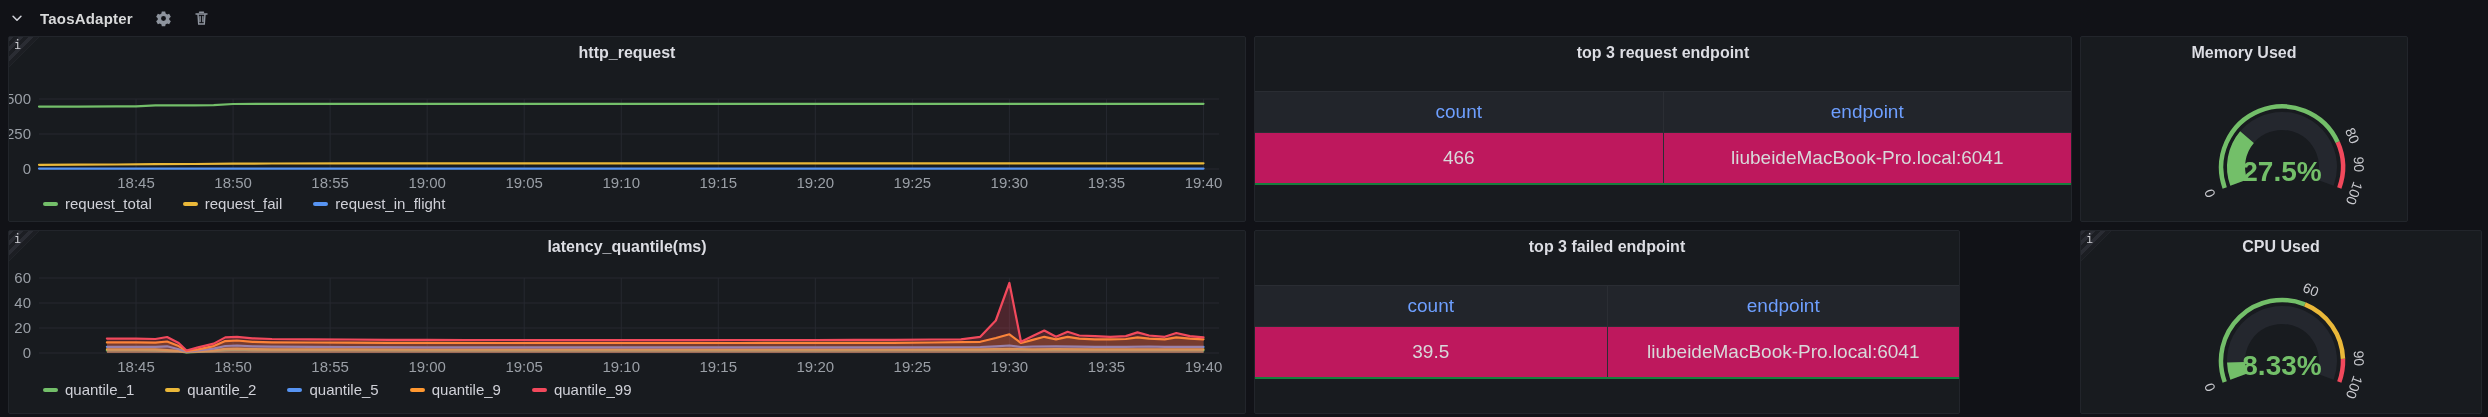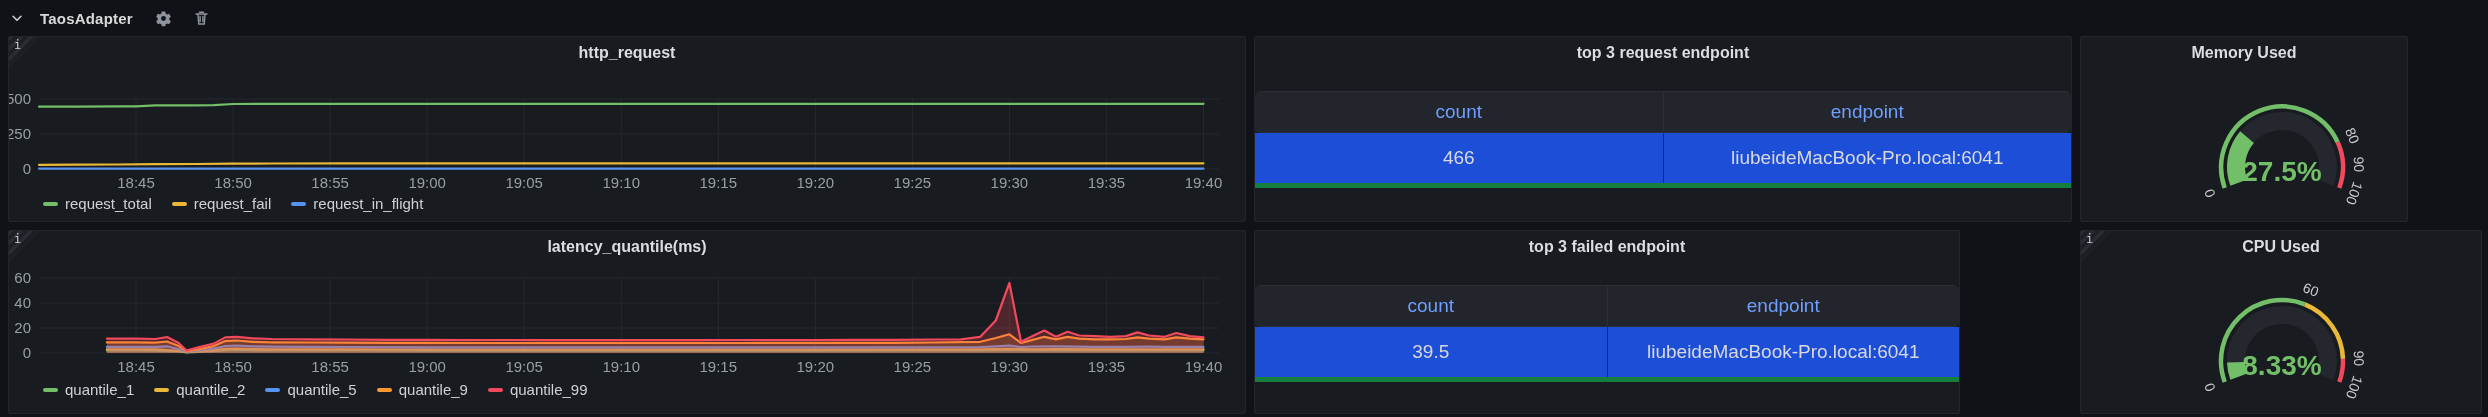--- a/index.html
+++ b/index.html
@@ -15,27 +15,27 @@
       clip-path:polygon(0 0,100% 0,0 100%);
       background:repeating-linear-gradient(135deg,#2a2c33 0 3px,#1c1e23 3px 7px);}
   .info-corner span{position:absolute;top:1px;left:5px;font-family:"DejaVu Sans Mono",monospace;
       font-size:12px;color:#cdced3;}
   svg.chart,svg.gauge{position:absolute;left:0;}
   svg.chart{top:0;}
   .grid{stroke:#262930;stroke-width:1;}
   .ytick,.xtick{fill:#9a9fa6;font-size:15px;}
   .gtick{fill:#c8c9ce;font-size:14px;}
   .gvalue{font-size:28px;font-weight:bold;}
-  .legend{position:absolute;left:34px;display:flex;gap:20px;align-items:center;}
+  .legend{position:absolute;left:34px;display:flex;gap:31px;align-items:center;}
   .legend-item{display:flex;align-items:center;gap:7px;cursor:pointer;}
   .legend-swatch{width:15px;height:4px;border-radius:2px;}
   .legend-label{font-size:15px;color:#d0d1d8;}
   .table{position:absolute;left:0;right:0;top:54px;}
-  .thead{display:flex;height:40px;background:#22252b;border-top:1px solid #2a2d33;border-bottom:1px solid #2a2d33;border-radius:6px;}
-  .trow{display:flex;height:50px;background:#1d4ed8;border-bottom:5px solid #15803d;}
+  .thead{display:flex;height:40px;background:#22252b;border-top:1px solid #2a2d33;border-bottom:1px solid #2a2d33;}
+  .trow{display:flex;height:50px;background:#be185d;border-bottom:2px solid #15803d;}
   .th,.td{flex:1;display:flex;align-items:center;justify-content:center;font-size:19px;}
   .th{color:#6e9fff;}
   .td{color:#d8d9da;}
   .th:first-child,.td:first-child{border-right:1px solid #2b2e34;}
 </style>
 </head>
 <body>
 
 <div class="row-header">
   <span class="row-chevron">

